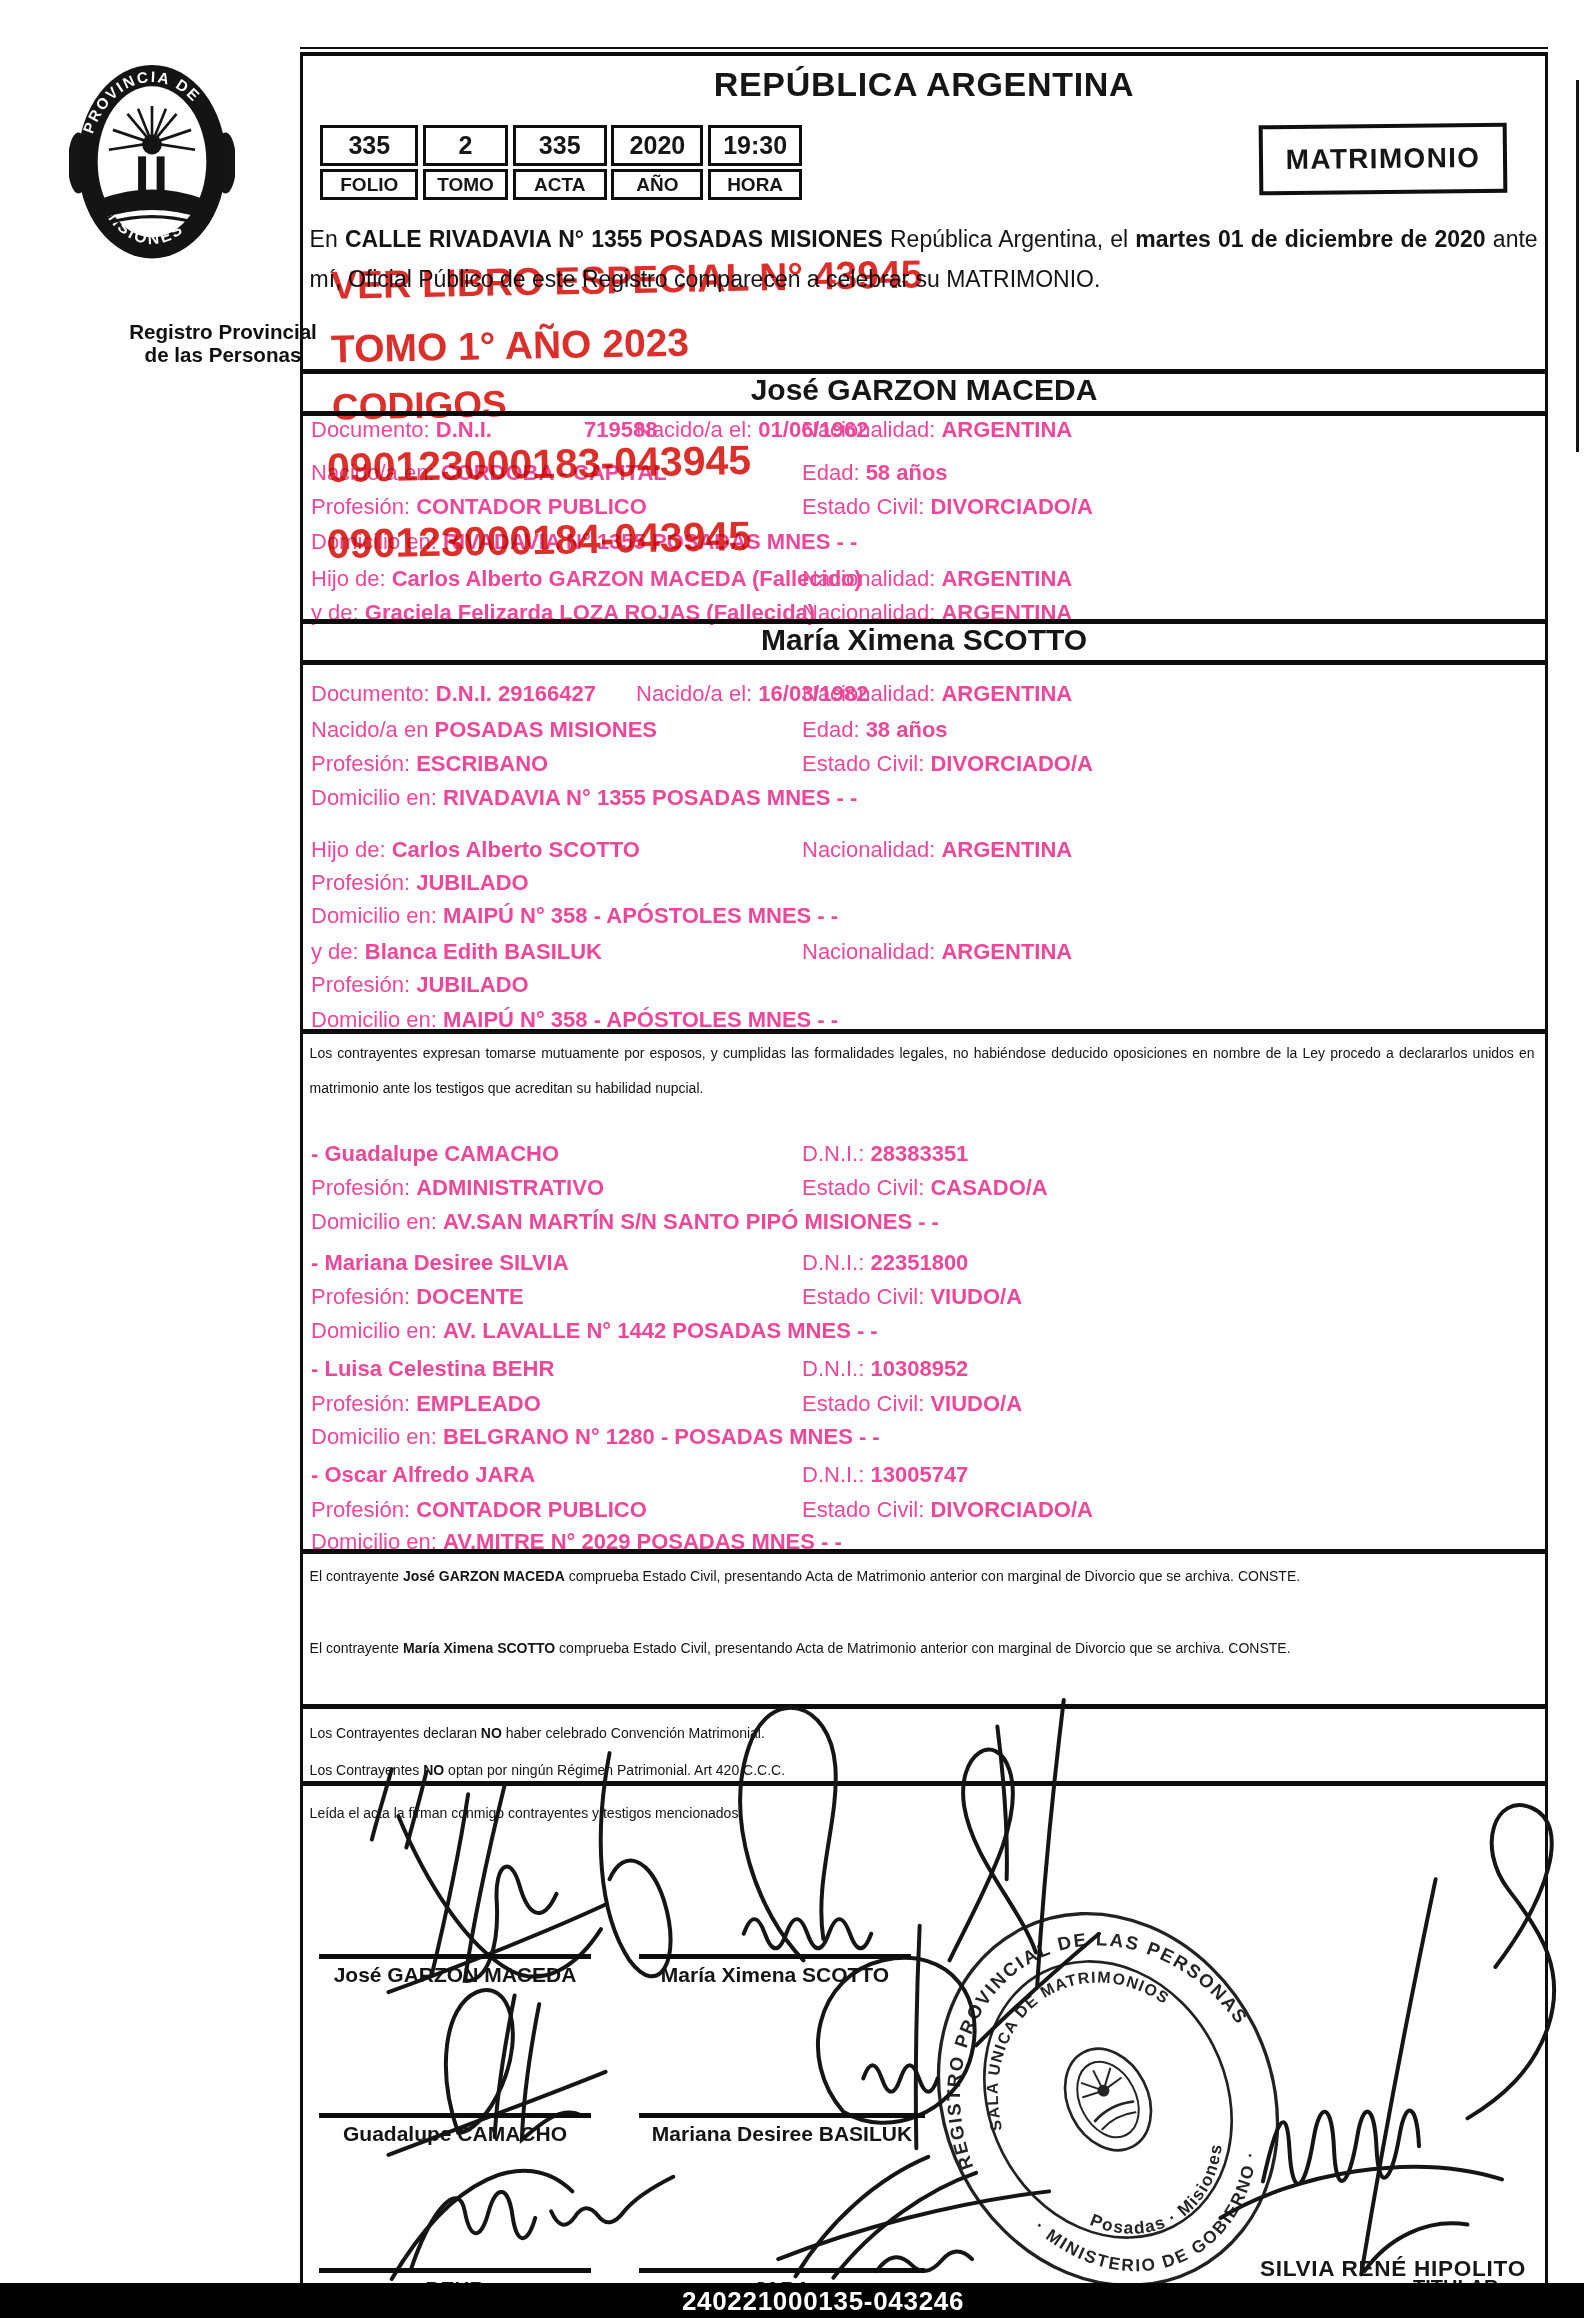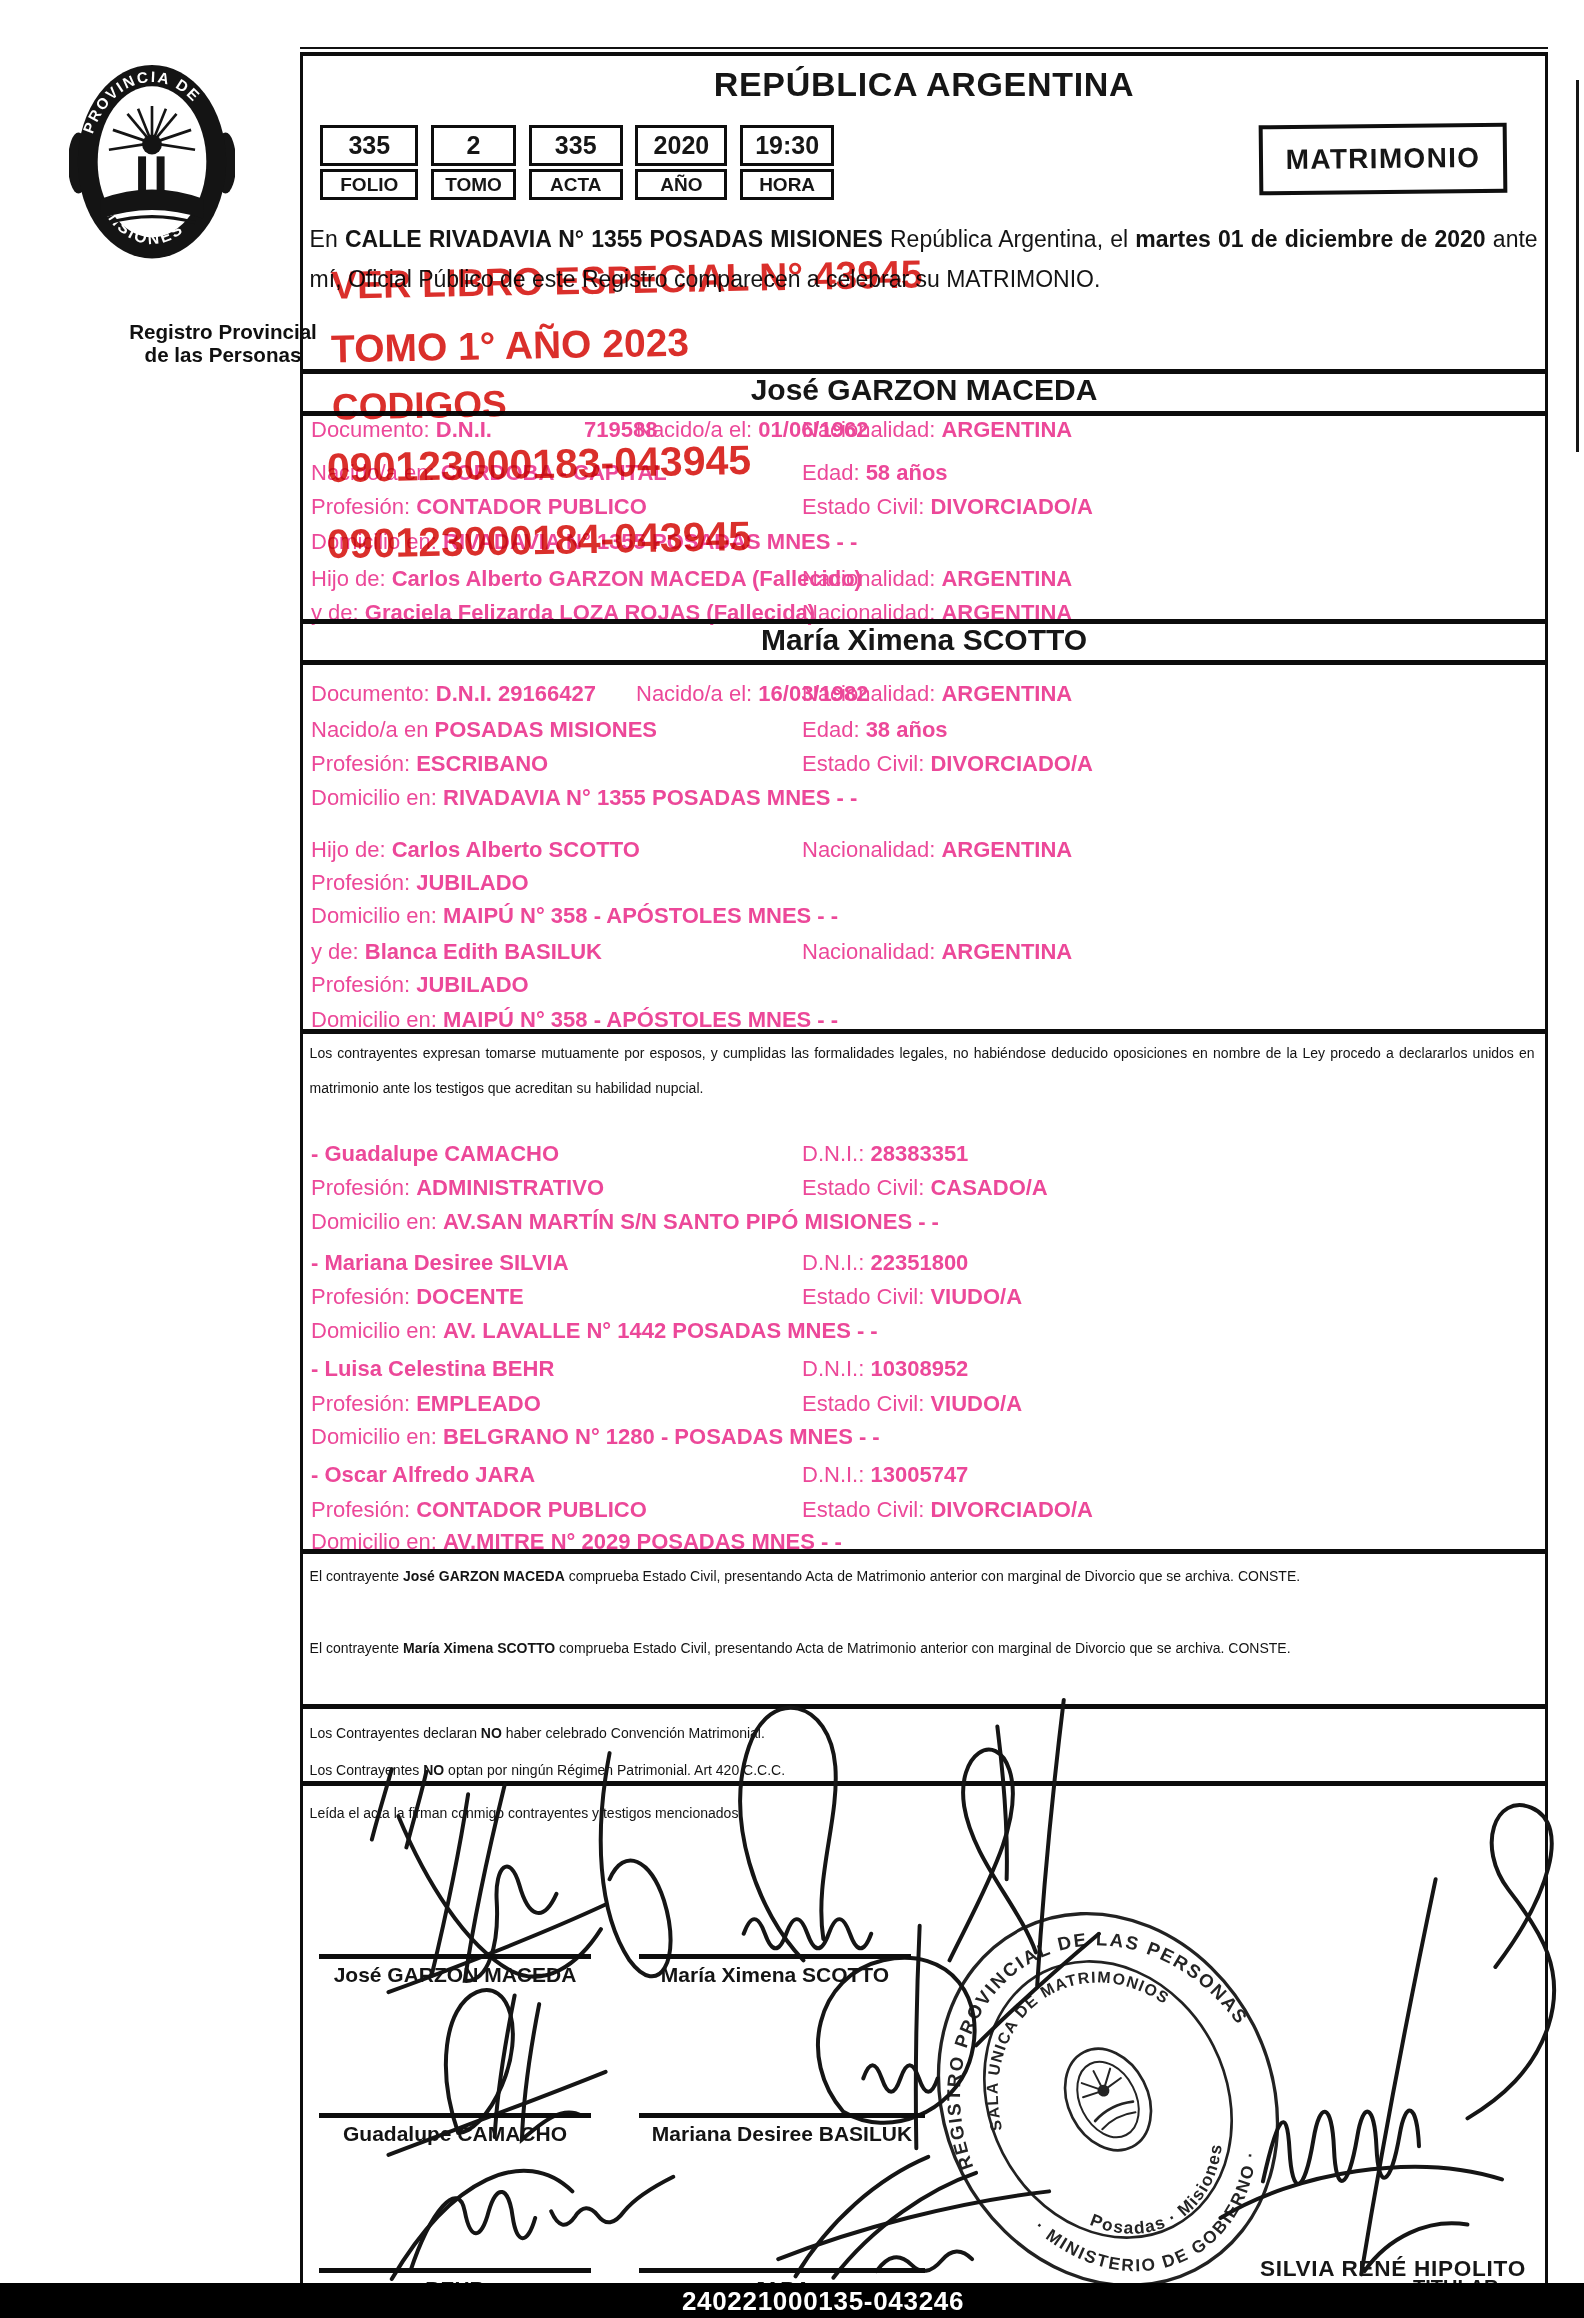--- a/index.html
+++ b/index.html
@@ -14,21 +14,21 @@
 
   
   .docbox { position:absolute; left:300px; top:52px; width:1248px; height:2231px;
             border-left:3.3px solid #0d0d0d; border-right:3.3px solid #0d0d0d; border-top:4.6px solid #0d0d0d; }
   .docbox::before { content:""; position:absolute; left:-3.3px; right:-3.3px; top:-8.6px; height:2px; background:#111; }
 
   .doc-title { position:absolute; top:9.3px; left:0; width:100%; text-align:center;
                font-size:34px; font-weight:700; letter-spacing:0.7px; }
 
   .folio-table { position:absolute; left:17.3px; top:69px; }
-  .folio-row { display:flex; gap:16px; }
+  .folio-row { display:flex; gap:8px; }
   .folio-cell { border:3.3px solid #0d0d0d; border-right-width:3.3px; margin-right:-3.3px;
                 display:flex; align-items:center; justify-content:center; font-weight:700; }
   .folio-val { height:41px; font-size:25px; }
   .folio-lab { height:31px; font-size:19px; margin-top:3.3px; }
 
   .mat-stamp { position:absolute; left:956px; top:68px; width:248px; height:70px;
                border:4.6px solid #0f0f0f; display:flex; align-items:center; justify-content:center;
                font-size:28px; font-weight:700; letter-spacing:1.3px; transform:rotate(-0.6deg); }
 
   .para { position:absolute; left:6.6px; width:1228px; text-align:justify; font-size:23px; line-height:40px; color:#141414; }

